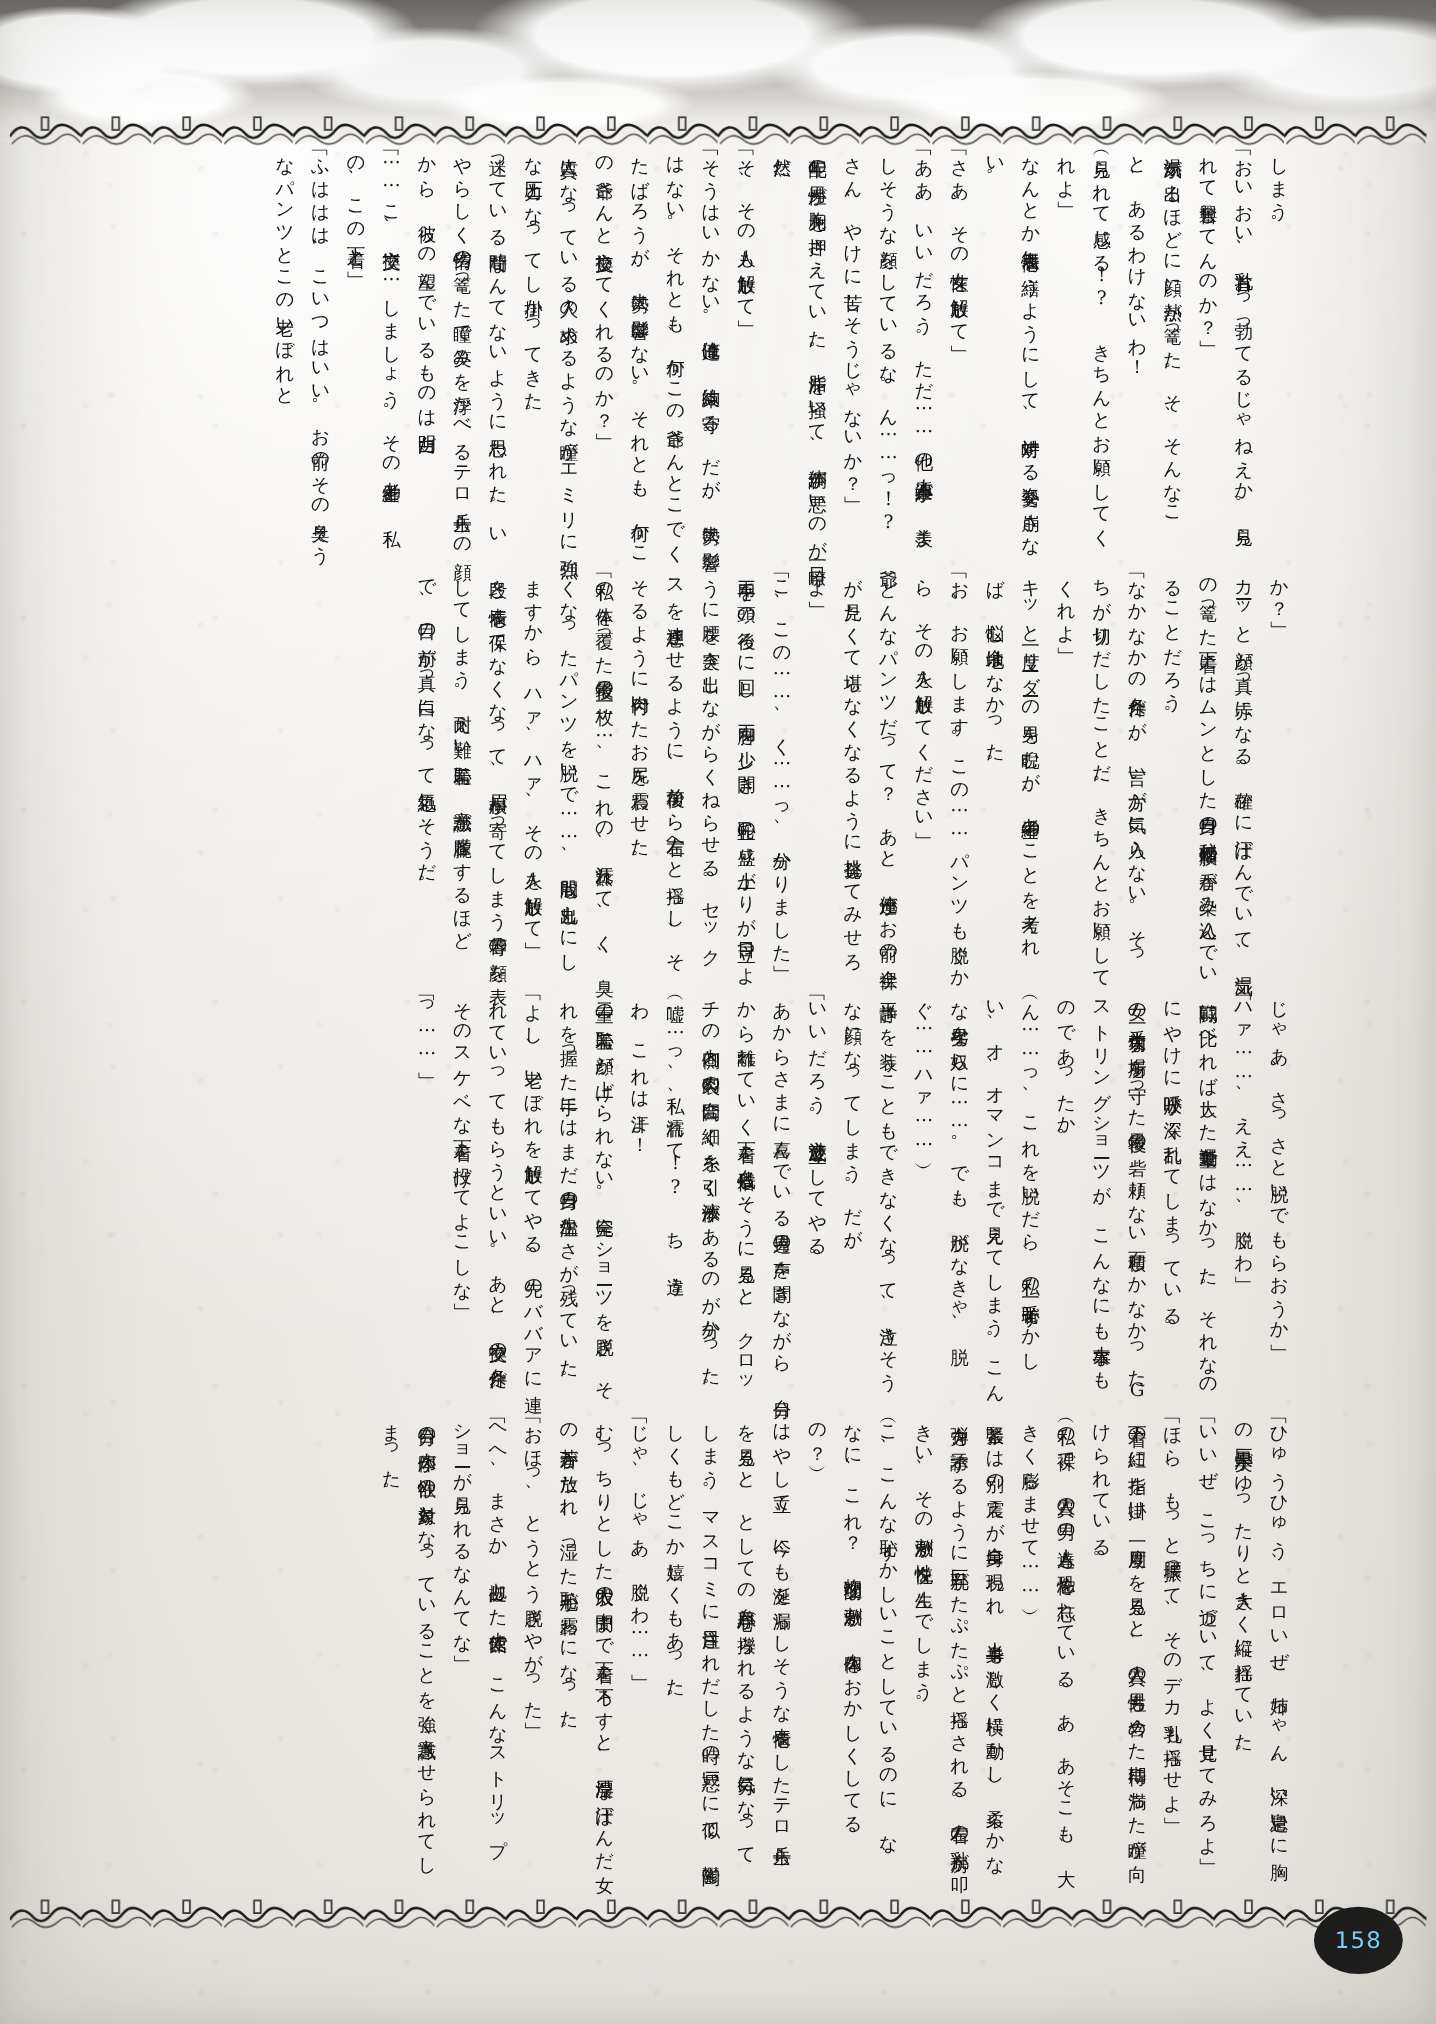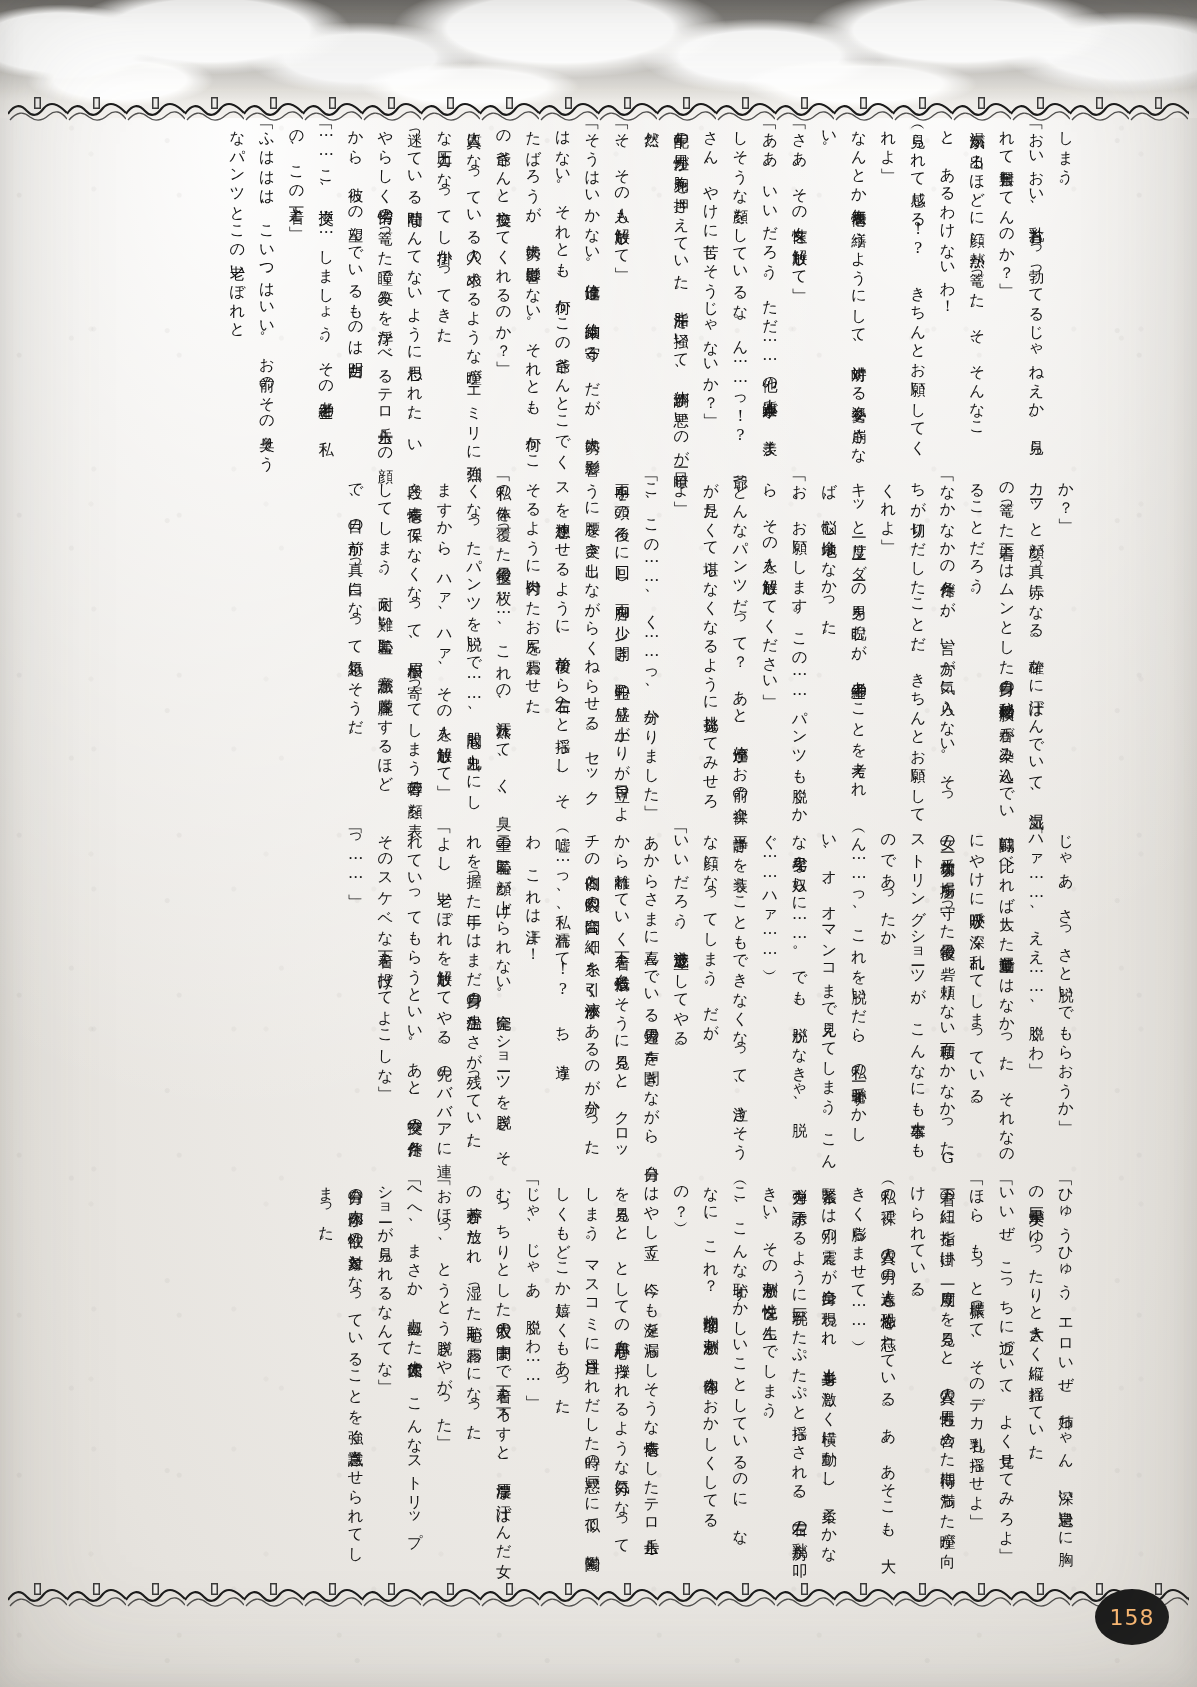--- a/index.html
+++ b/index.html
@@ -85,24 +85,24 @@
   
   #blk0{right:0;top:0;height:345px;width:960px;}
   #blk1{right:0;top:352px;height:345px;width:960px;}
   #blk2{right:0;top:704px;height:345px;width:960px;}
   #blk3{right:0;top:1056px;height:380px;width:960px;}
 
   
   #folio{
     position:absolute;right:28px;bottom:42px;
     width:74px;height:56px;border-radius:50%;
-    background:#1b1b1b;color:#fdba74;
+    background:#1b1b1b;color:#7dd3fc;
     display:flex;align-items:center;justify-content:center;
     font-family:"DejaVu Sans", sans-serif;
-    font-size:22px;letter-spacing:1px;
+    font-size:19px;letter-spacing:1px;
   }
   
   #edge{
     position:absolute;inset:0;pointer-events:none;
     box-shadow:inset 0 0 120px rgba(90,86,80,.18), inset 0 0 26px rgba(90,86,80,.12);
   }
 </style>
 </head>
 <body>
 

